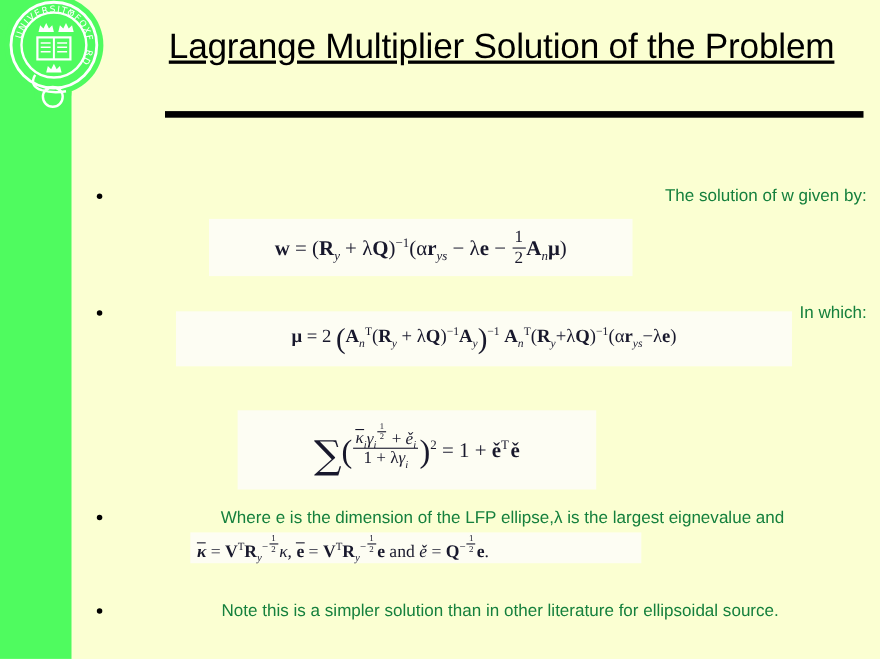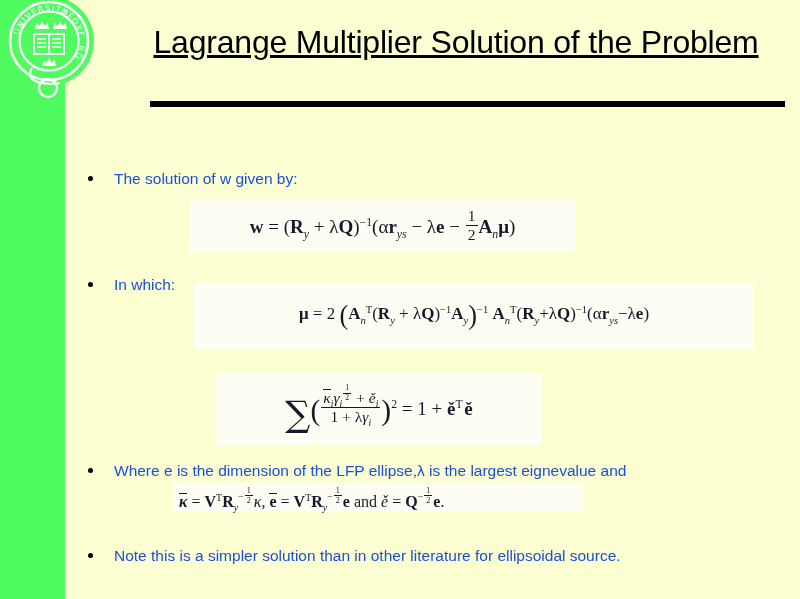--- a/index.html
+++ b/index.html
@@ -78,21 +78,22 @@
     width: 5px;
     height: 5px;
     border-radius: 50%;
     background: #000000;
   }
   .bullet-text {
     display: block;
     margin-left: 26px;
     font-size: 15.5px;
     line-height: 21px;
-    color: #1d4ed8;
+    color: #15803d;
+    text-align: right;
   }
 
   
   .eqbox {
     position: absolute;
     background: #fdfdf3;
     display: flex;
     align-items: center;
     justify-content: center;
     font-family: "Liberation Serif", serif;
@@ -141,21 +142,21 @@
   }
   .ovl {
     display: inline-block;
     border-top: 1px solid #18182c;
     line-height: 1.0;
     padding-top: 0px;
   }
 
   
   #eq-w-box   { left: 190px; top: 199px;  width: 385px; height: 52px; font-size: 19px; align-items: center; }
-  #eq-mu-box  { left: 160px; top: 283px;  width: 560px; height: 66px; font-size: 17px; margin-left: 34px; }
+  #eq-mu-box  { left: 160px; top: 283px;  width: 560px; height: 50px; font-size: 17px; }
   #eq-sec-box { left: 216px; top: 373px;  width: 326px; height: 72px; font-size: 19px; }
   #eq-kap-box { left: 173px; top: 484px;  width: 410px; height: 28px; font-size: 16px;
                 justify-content: flex-start; padding-left: 6px; box-sizing: border-box; }
 </style>
 </head>
 <body>
 
 <div id="sidebar-bar"></div>
 
 <div id="crest">

